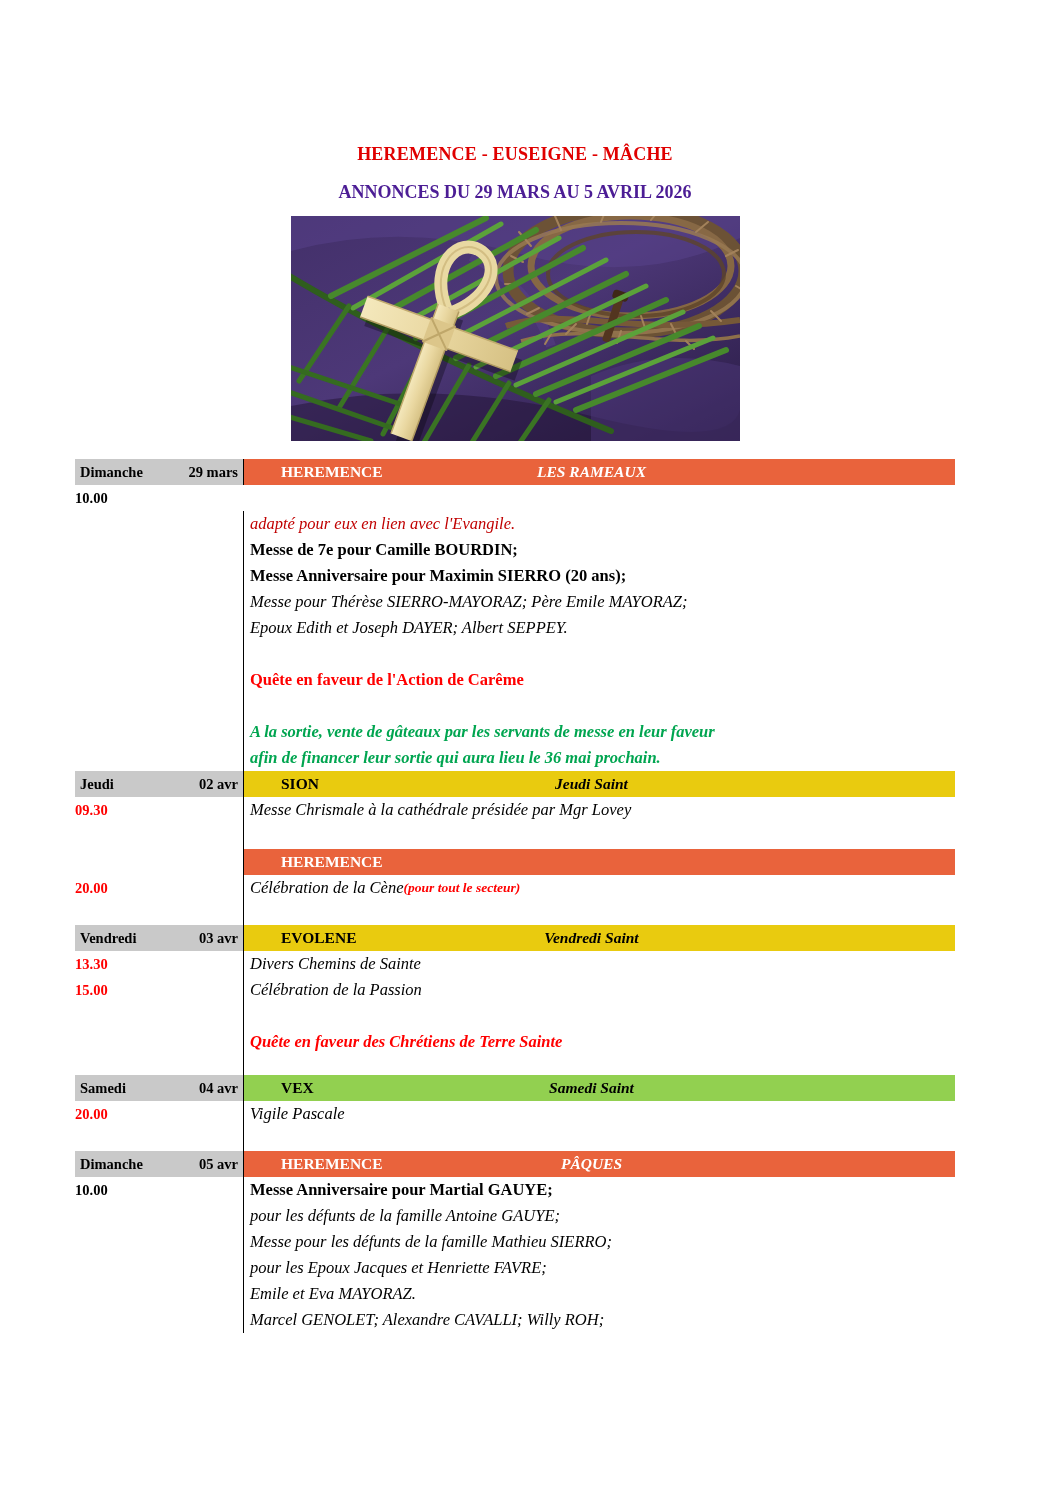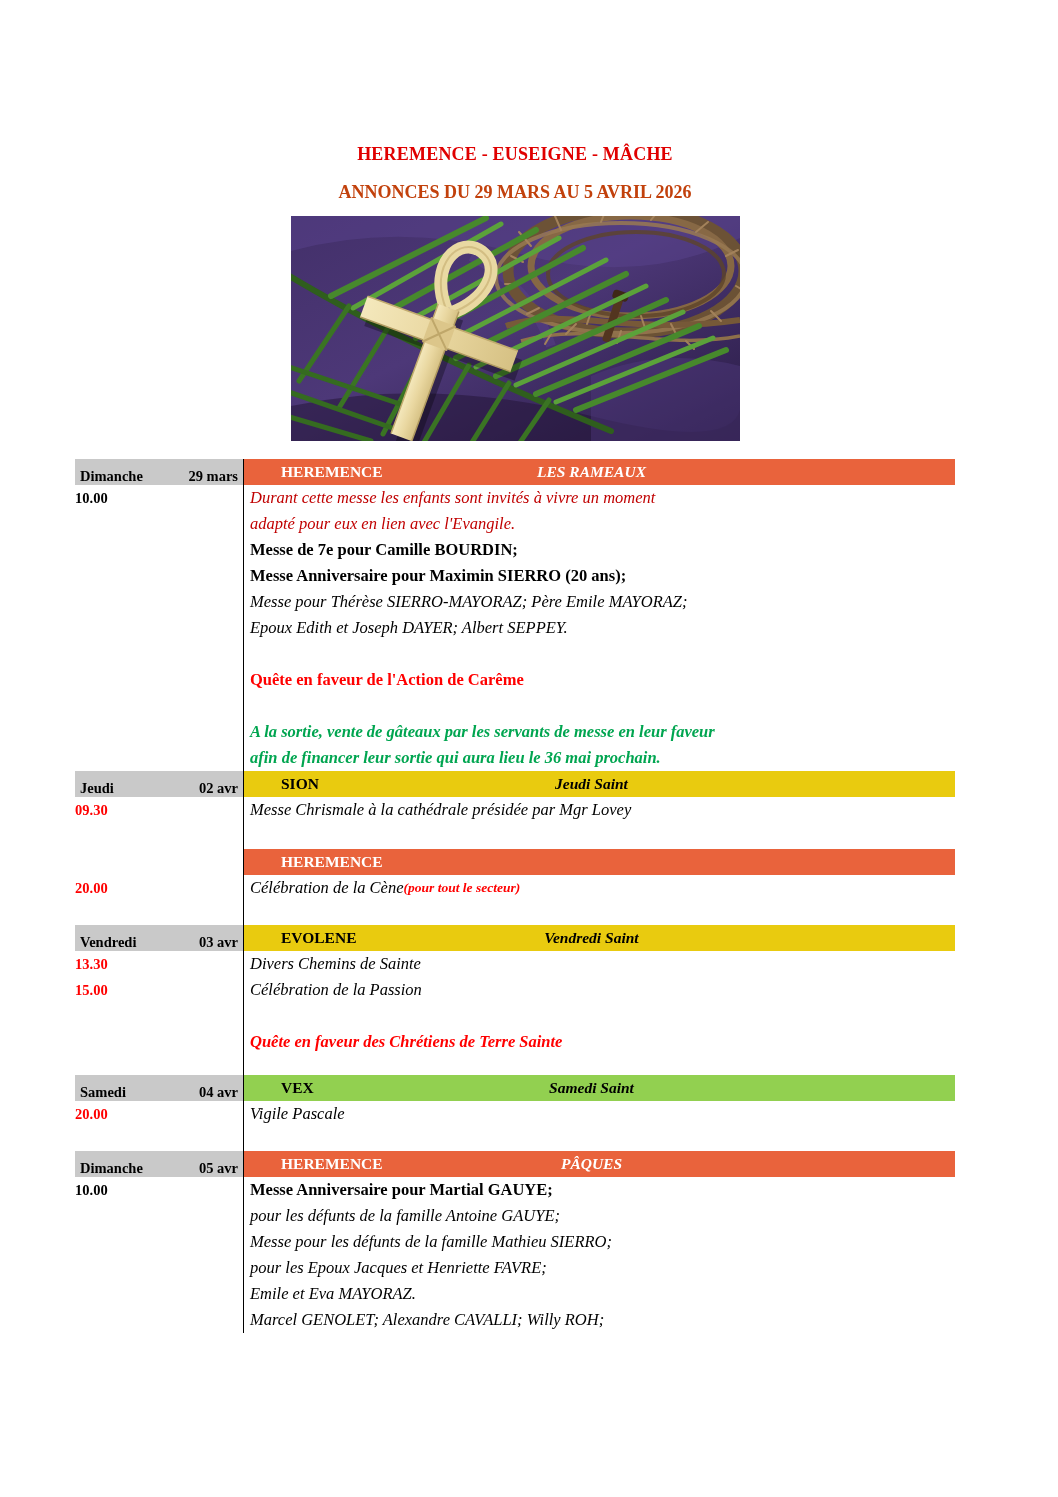--- a/index.html
+++ b/index.html
@@ -5,27 +5,27 @@
   :root{
     --title-red:#E00000; --deep-red:#C00000; --bright-red:#FF0000;
     --green-text:#00A550; --band-orange:#E9633C; --band-yellow:#E9CB0F;
     --band-green:#92D050; --day-gray:#C9C9C9;
   }
   html,body{margin:0;padding:0;background:#fff;}
   .page{width:1058px;height:1497px;background:#ffffff;position:relative;overflow:hidden;
         font-family:Liberation Serif, serif;color:#000;border-radius:22px;}
   .header{padding-top:144px;margin-left:75px;width:880px;text-align:center;}
   .title{font-size:18px;font-weight:bold;color:var(--title-red);letter-spacing:.2px;}
-  .subtitle{font-size:18px;font-weight:bold;color:#c2410c;margin-top:17px;}
+  .subtitle{font-size:18px;font-weight:bold;color:#4c1d95;margin-top:17px;}
   .photo-wrap{margin-top:13px;display:flex;justify-content:center;}
   svg.photo{width:449px;height:225px;display:block;}
   .schedule{margin-left:75px;margin-top:18px;width:880px;}
   .row{display:flex;height:26px;}
   .cell-left{flex:0 0 168px;width:168px;box-sizing:border-box;}
-  .day-cell{background:var(--day-gray);display:flex;justify-content:space-between;align-items:flex-end;
+  .day-cell{background:var(--day-gray);display:flex;justify-content:space-between;align-items:center;
             padding:0 5px;font-weight:bold;font-size:14.5px;}
   .day-cell.empty{background:transparent;}
   .time-cell{display:flex;justify-content:flex-start;align-items:center;padding-right:4px;
              font-weight:bold;font-size:14.5px;}
   .time-red{color:var(--bright-red);} .time-black{color:#000;}
   .cell-content{flex:1;border-left:1.5px solid #000;box-sizing:border-box;}
   .band{position:relative;display:flex;align-items:center;}
   .band .loc{font-weight:bold;font-size:15.5px;padding-left:6px;position:relative;z-index:2;margin-left:31px;}
   .band .feast{position:absolute;left:0;right:16px;text-align:center;font-weight:bold;font-style:italic;
                font-size:15.5px;z-index:1;}
@@ -164,23 +164,20 @@
         </div>
         <div class="cell-content band band-orange">
           <span class="feast">LES RAMEAUX</span>
           <span class="loc">HEREMENCE</span>
         </div>
       </div>
       <div class="row">
         <div class="cell-left time-cell time-black">
           <span>10.00</span>
         </div>
-        <div class="cell-content textline">
-          <span class="sty-red-italic">Durant cette messe les enfants sont invités à vivre un moment</span>
-        </div>
       </div>
       <div class="row">
         <div class="cell-left time-cell time-black"></div>
         <div class="cell-content textline">
           <span class="sty-red-italic">adapté pour eux en lien avec l'Evangile.</span>
         </div>
       </div>
       <div class="row">
         <div class="cell-left time-cell time-black"></div>
         <div class="cell-content textline">

